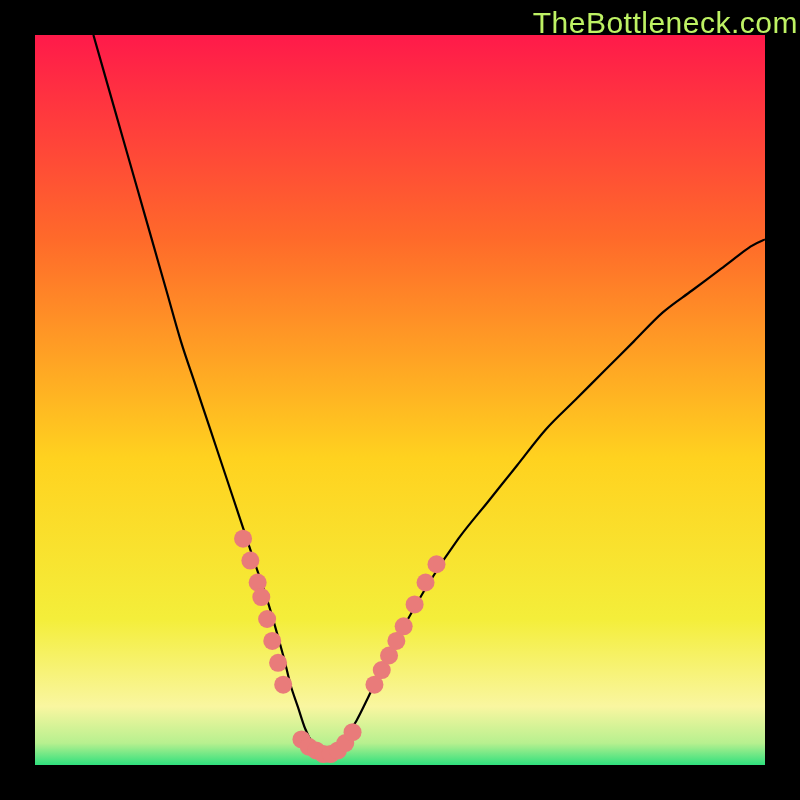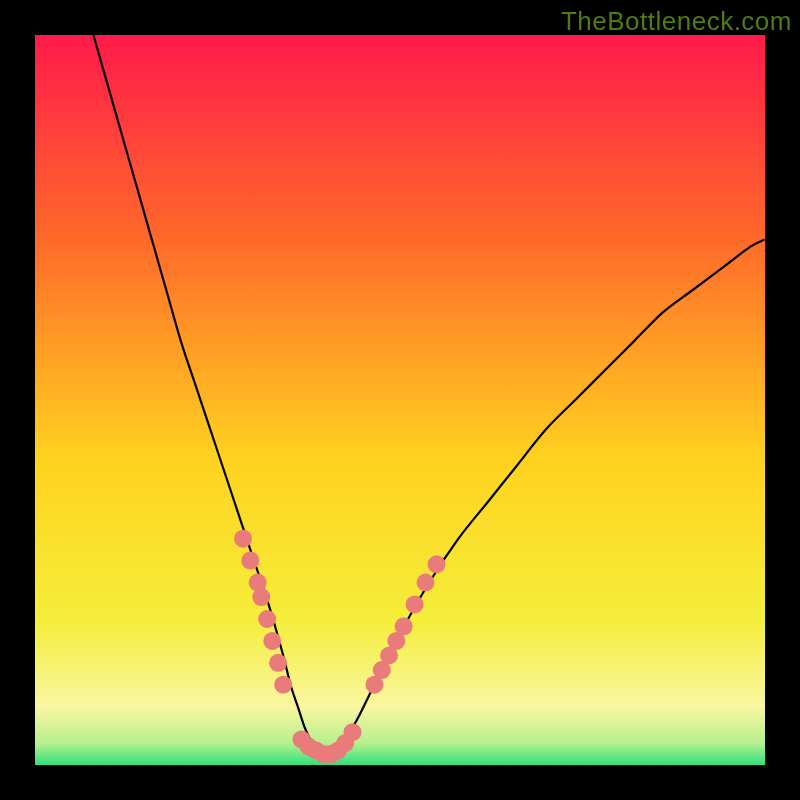--- a/index.html
+++ b/index.html
@@ -15,23 +15,23 @@
     position: absolute;
     left: 0;
     top: 0;
     width: 800px;
     height: 800px;
     background: #000000;
   }
   .watermark {
     position: absolute;
     top: 6px;
-    right: 8px;
-    color: #4d7c0f;
-    font-size: 26px;
+    right: 2px;
+    color: #bef264;
+    font-size: 30px;
     letter-spacing: 0.5px;
     font-weight: 400;
     user-select: none;
   }
   .plot-area {
     position: absolute;
     left: 35px;
     top: 35px;
     width: 730px;
     height: 730px;

